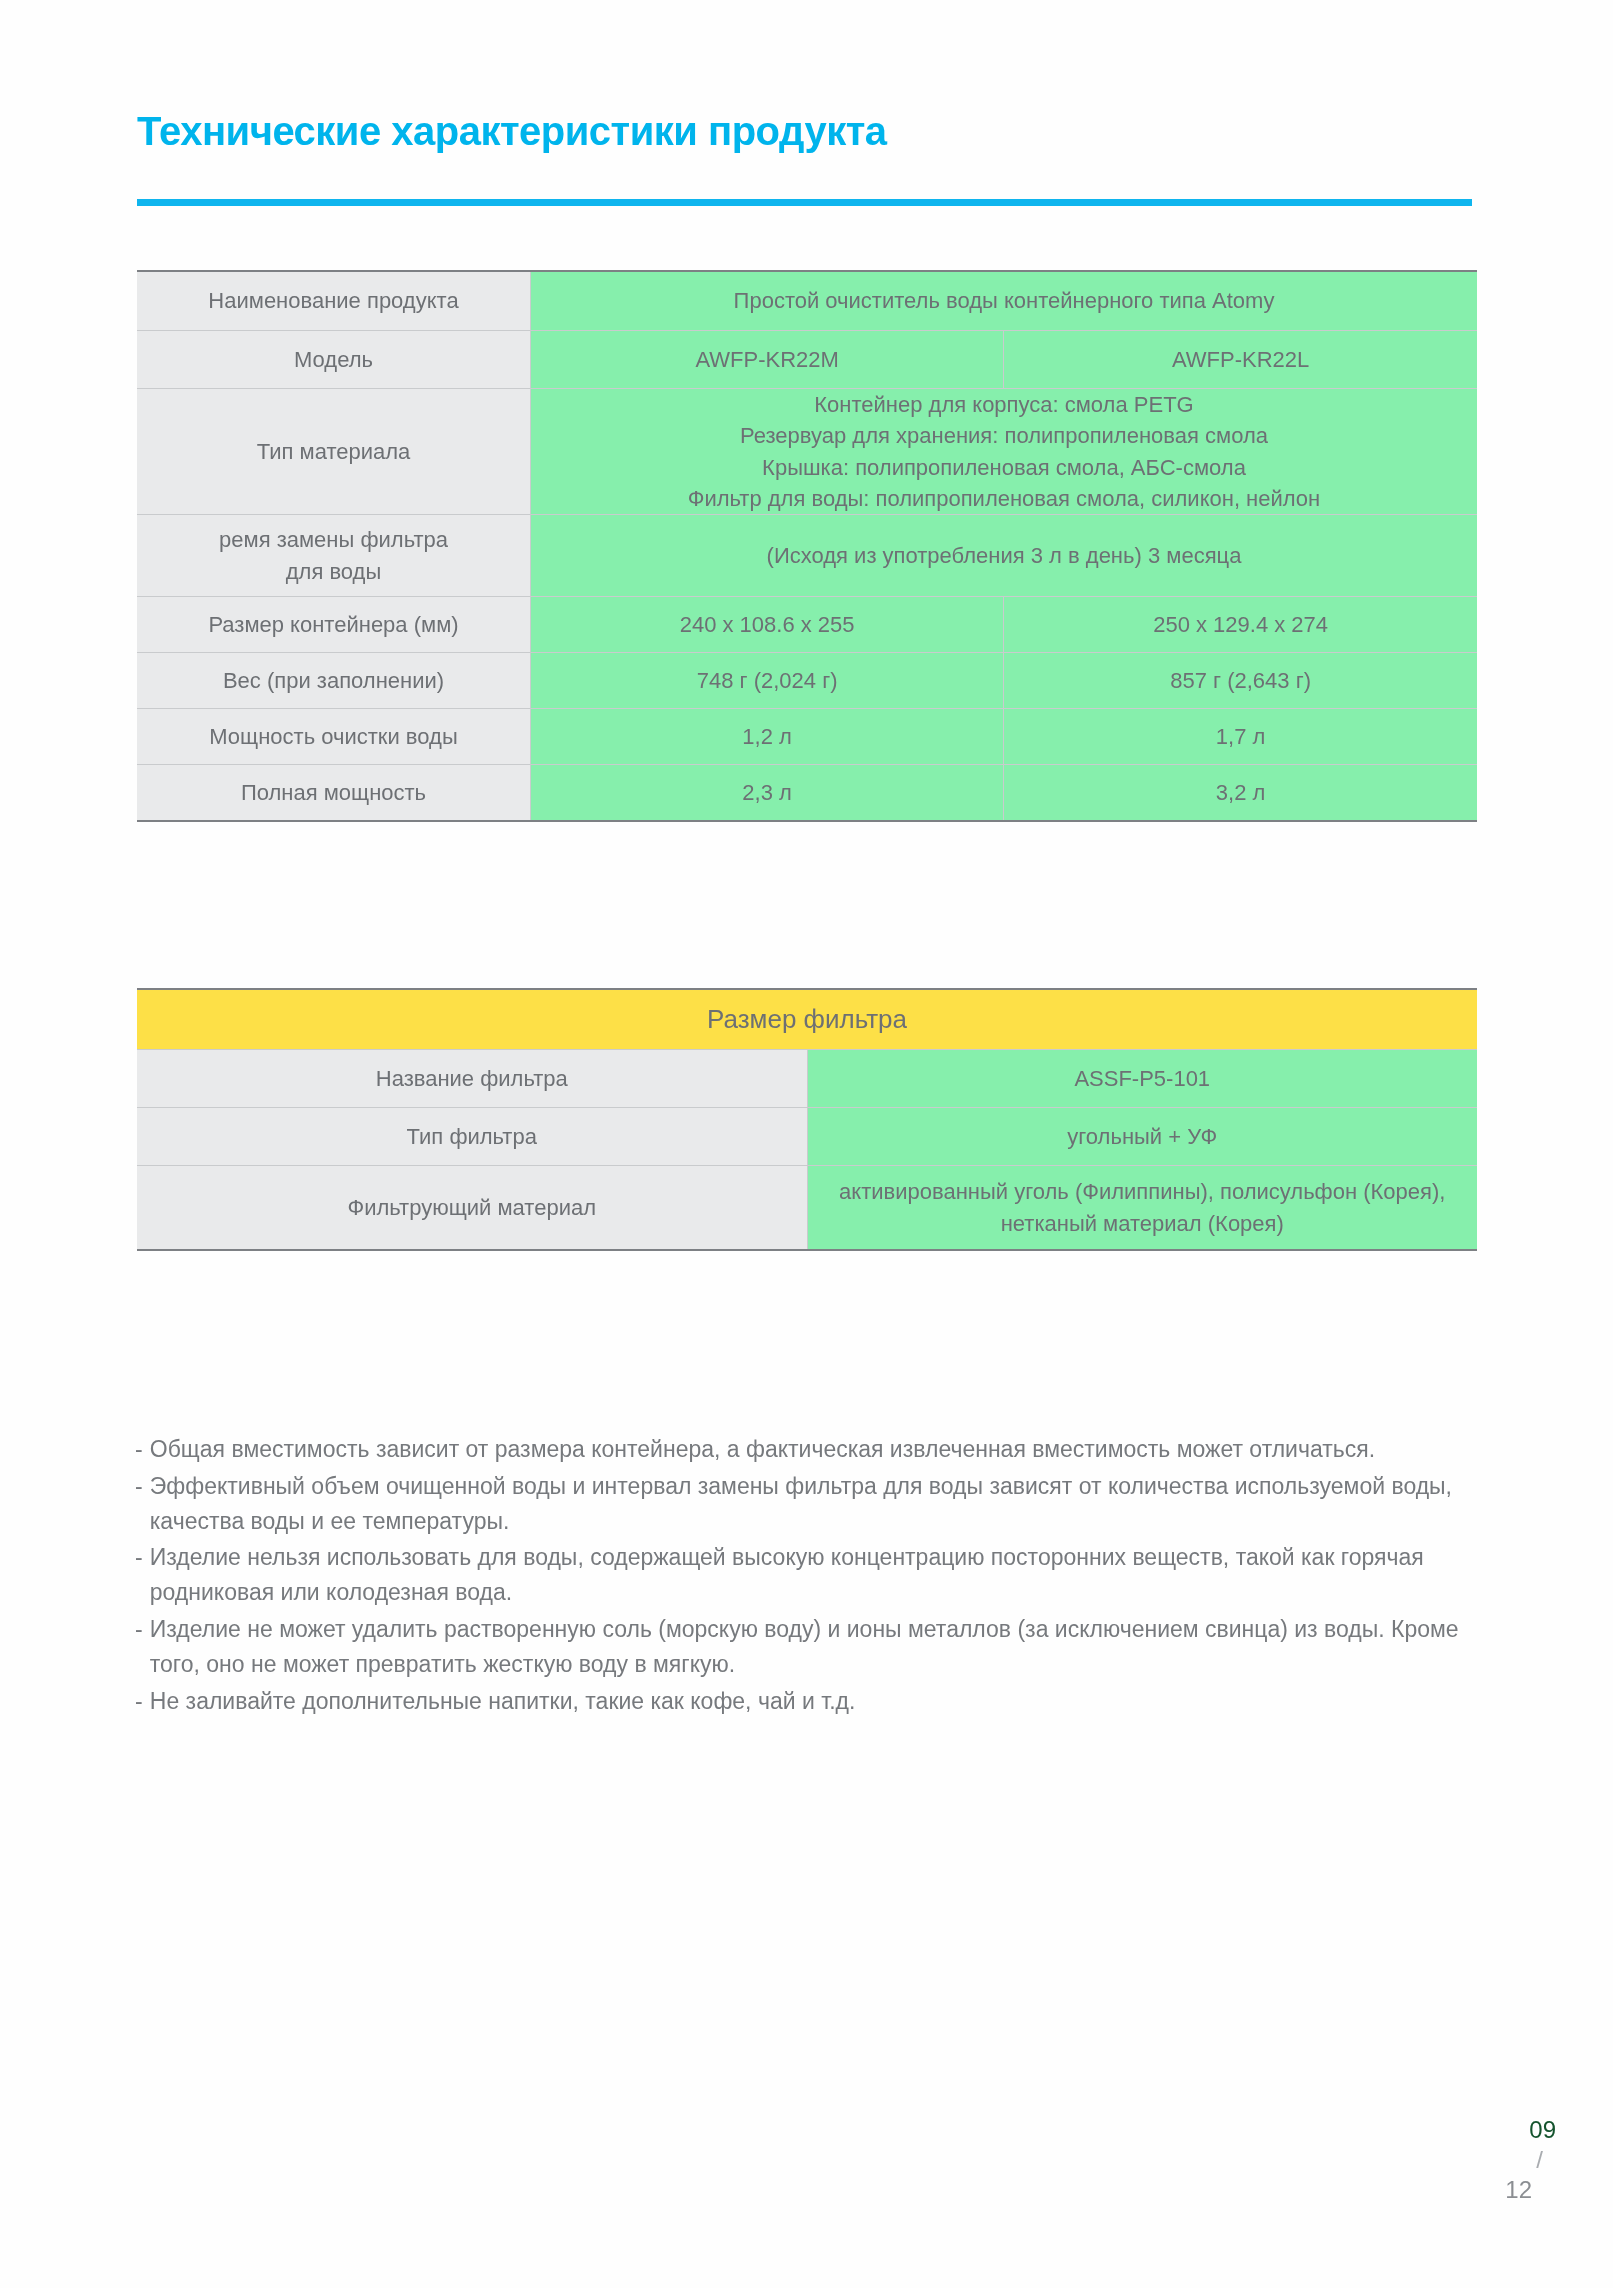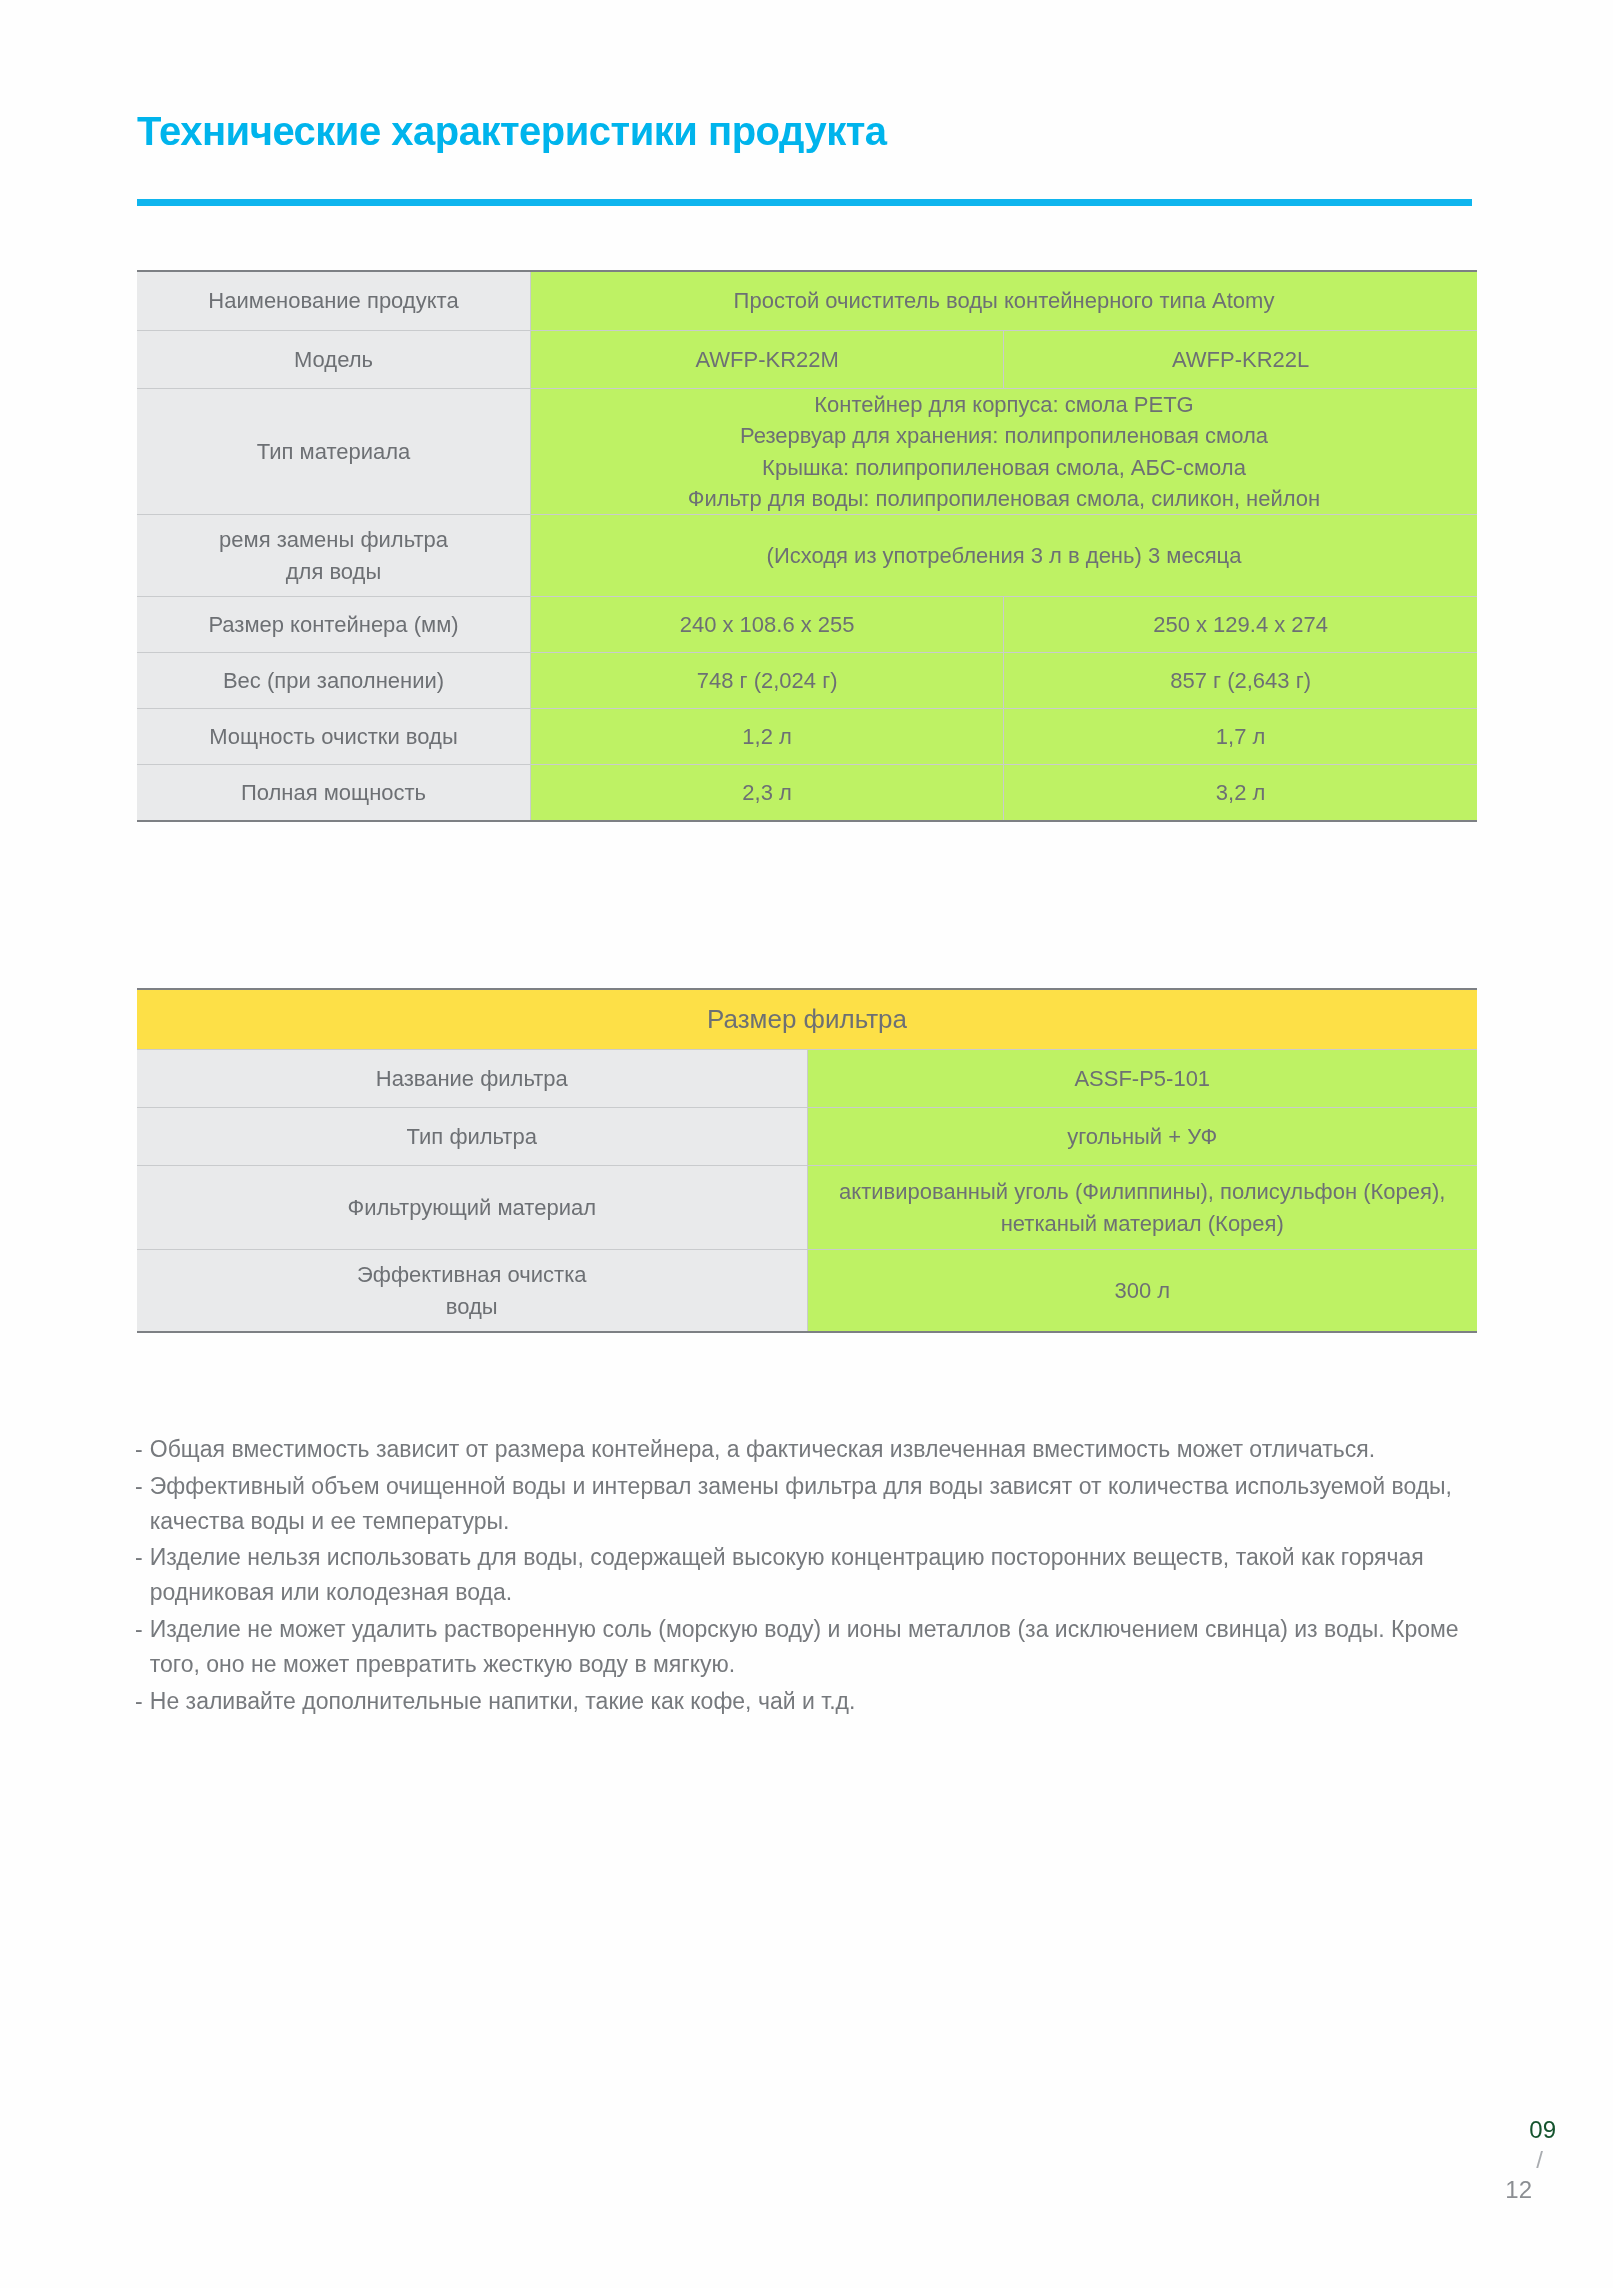--- a/index.html
+++ b/index.html
@@ -60,21 +60,21 @@
   #table-filter { top: 988px; }
 
   .spec-table td {
     border-top: 0.9px solid #c9cbcd;
     border-bottom: 0.9px solid #c9cbcd;
     padding: 0 13px;
     text-align: center;
     vertical-align: middle;
     color: #6d7074;
     line-height: 1.42;
-    background: #bef264;
+    background: #86efac;
   }
   .spec-table tr:first-child td { border-top: 2.3px solid #7d8084; }
   .spec-table tr:last-child td { border-bottom: 2.3px solid #7d8084; }
 
   td.label-cell {
     background: #e9eaeb;
     border-right: 0.9px solid #c9cbcd;
     width: 367px;
   }
   td.section-head {
@@ -203,25 +203,20 @@
       </tr>
       <tr class="r-f2">
         <td class="label-cell">Тип фильтра</td>
         <td class="val">угольный + УФ</td>
       </tr>
       <tr class="r-f3">
         <td class="label-cell">Фильтрующий материал</td>
         <td class="val multiline">активированный уголь (Филиппины), полисульфон (Корея),
 нетканый материал (Корея)</td>
       </tr>
-      <tr class="r-f4">
-        <td class="label-cell multiline">Эффективная очистка
-воды</td>
-        <td class="val">300 л</td>
-      </tr>
     </tbody>
   </table>
 
   <div class="notes">
     <div class="note-item">
       <span class="note-dash">-</span>
       <span class="note-text">Общая вместимость зависит от размера контейнера, а фактическая извлеченная вместимость может отличаться.</span>
     </div>
     <div class="note-item">
       <span class="note-dash">-</span>

